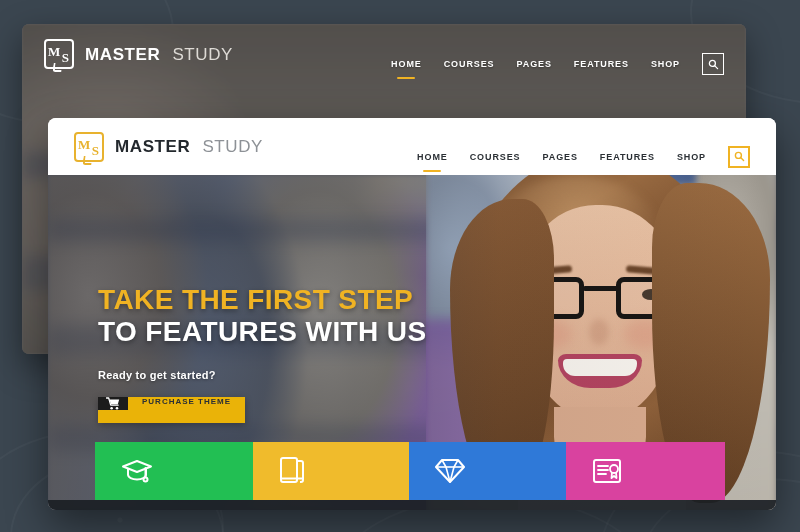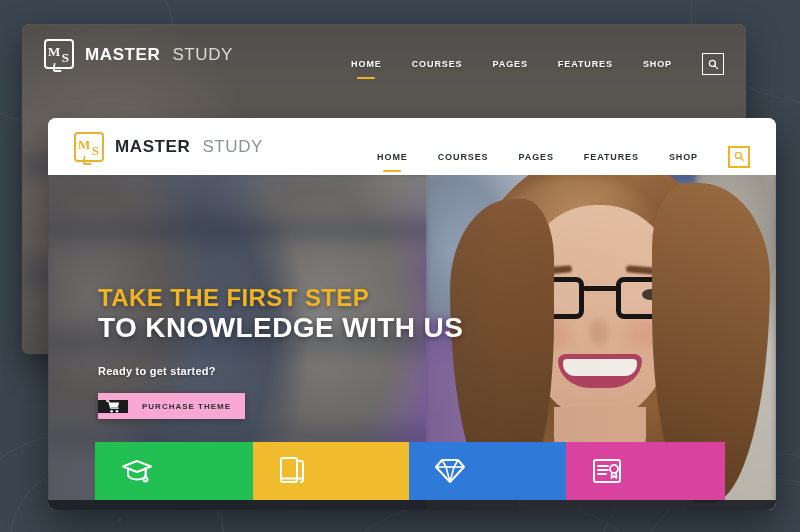--- a/index.html
+++ b/index.html
@@ -78,21 +78,21 @@
     font-size:13px;line-height:1;letter-spacing:0;position:relative;width:22px;height:20px;
   }
   .logo-badge .ms .m{position:absolute;left:0;top:1px;font-size:13px;}
   .logo-badge .ms .s{position:absolute;right:1px;bottom:0px;font-size:13px;}
   .logo-text{font-size:17px;letter-spacing:.6px;line-height:1;}
   .logo-text .a{font-weight:700;}
   .logo-text .b{font-weight:400;margin-left:12px;}
   #back-header .logo-text .a{color:#ffffff;}
   #back-header .logo-text .b{color:#dedbd6;}
 
-  .nav{margin-left:auto;display:flex;align-items:center;gap:30px;margin-top:20px;}
+  .nav{margin-left:auto;display:flex;align-items:center;gap:22px;margin-top:20px;}
   .nav-item{
     position:relative;font-size:9px;font-weight:700;letter-spacing:.9px;
     padding:4px 0;cursor:pointer;white-space:nowrap;
   }
   #back-header .nav-item{color:#ffffff;text-shadow:0 1px 2px rgba(0,0,0,.35);}
   .nav-item.active::after{
     content:"";position:absolute;left:50%;transform:translateX(-50%);
     bottom:-6px;width:18px;height:2px;background:#f0b323;border-radius:1px;
   }
   .search-btn{
@@ -205,34 +205,34 @@
   }
   #portrait .hairFrontR{
     position:absolute;right:6px;top:14px;width:118px;height:320px;
     background:linear-gradient(195deg,#9a6b41,#5e3c21);
     border-radius:30% 60% 50% 40% / 20% 30% 70% 60%;
   }
 
   
   #hero-copy{position:absolute;left:50px;top:110px;z-index:4;}
   #headline1{
-    color:#f0b323;font-size:24px;font-weight:700;letter-spacing:.4px;line-height:1.08;
+    color:#f0b323;font-size:28px;font-weight:700;letter-spacing:.4px;line-height:1.08;
     text-shadow:0 2px 5px rgba(0,0,0,.38);margin:0;
   }
   #headline2{
     color:#ffffff;font-size:28px;font-weight:700;letter-spacing:.4px;line-height:1.08;
     text-shadow:0 2px 5px rgba(0,0,0,.38);margin:2px 0 0 0;
   }
   #subline{
     color:#ffffff;font-size:11px;font-weight:700;letter-spacing:.25px;margin:22px 0 0 0;
     text-shadow:0 1px 3px rgba(0,0,0,.4);
   }
   #purchase-btn{
-    margin-top:16px;display:inline-flex;align-items:center;height:26px;
-    background:#f9a8d4;box-shadow:0 2px 7px rgba(0,0,0,.3);cursor:pointer;
+    margin-top:16px;display:inline-flex;align-items:flex-start;height:26px;
+    background:#eab308;box-shadow:0 2px 7px rgba(0,0,0,.3);cursor:pointer;
   }
   #purchase-btn .cart{
     width:30px;background:#1c1c1c;display:flex;align-items:center;justify-content:center;
   }
   #purchase-btn .label{
     display:flex;align-items:center;padding:0 14px;
     font-size:8px;font-weight:700;letter-spacing:1px;color:#2b3035;white-space:nowrap;
   }
 
   
@@ -356,21 +356,21 @@
       <div class="neck"></div>
       <div class="shirt"></div>
       <div class="hairFrontL"></div>
       <div class="hairFrontR"></div>
     </div>
 
     <div class="vignette"></div>
 
     <div id="hero-copy">
       <h1 id="headline1">TAKE THE FIRST STEP</h1>
-      <h1 id="headline2">TO KNOWLEDGE WITH US</h1>
+      <h1 id="headline2">TO FEATURES WITH US</h1>
       <p id="subline">Ready to get started?</p>
       <div id="purchase-btn">
         <span class="cart">
           <svg width="14" height="13" viewBox="0 0 14 13">
             <path d="M0.5 1h2.2l2 7.2h7.4" fill="none" stroke="#ffffff" stroke-width="1.3" stroke-linecap="round" stroke-linejoin="round"></path>
             <path d="M3.6 2.6h9.6l-1.4 4.6H4.9z" fill="#ffffff"></path>
             <circle cx="5.6" cy="11.2" r="1.3" fill="#ffffff"></circle>
             <circle cx="11" cy="11.2" r="1.3" fill="#ffffff"></circle>
           </svg>
         </span>

